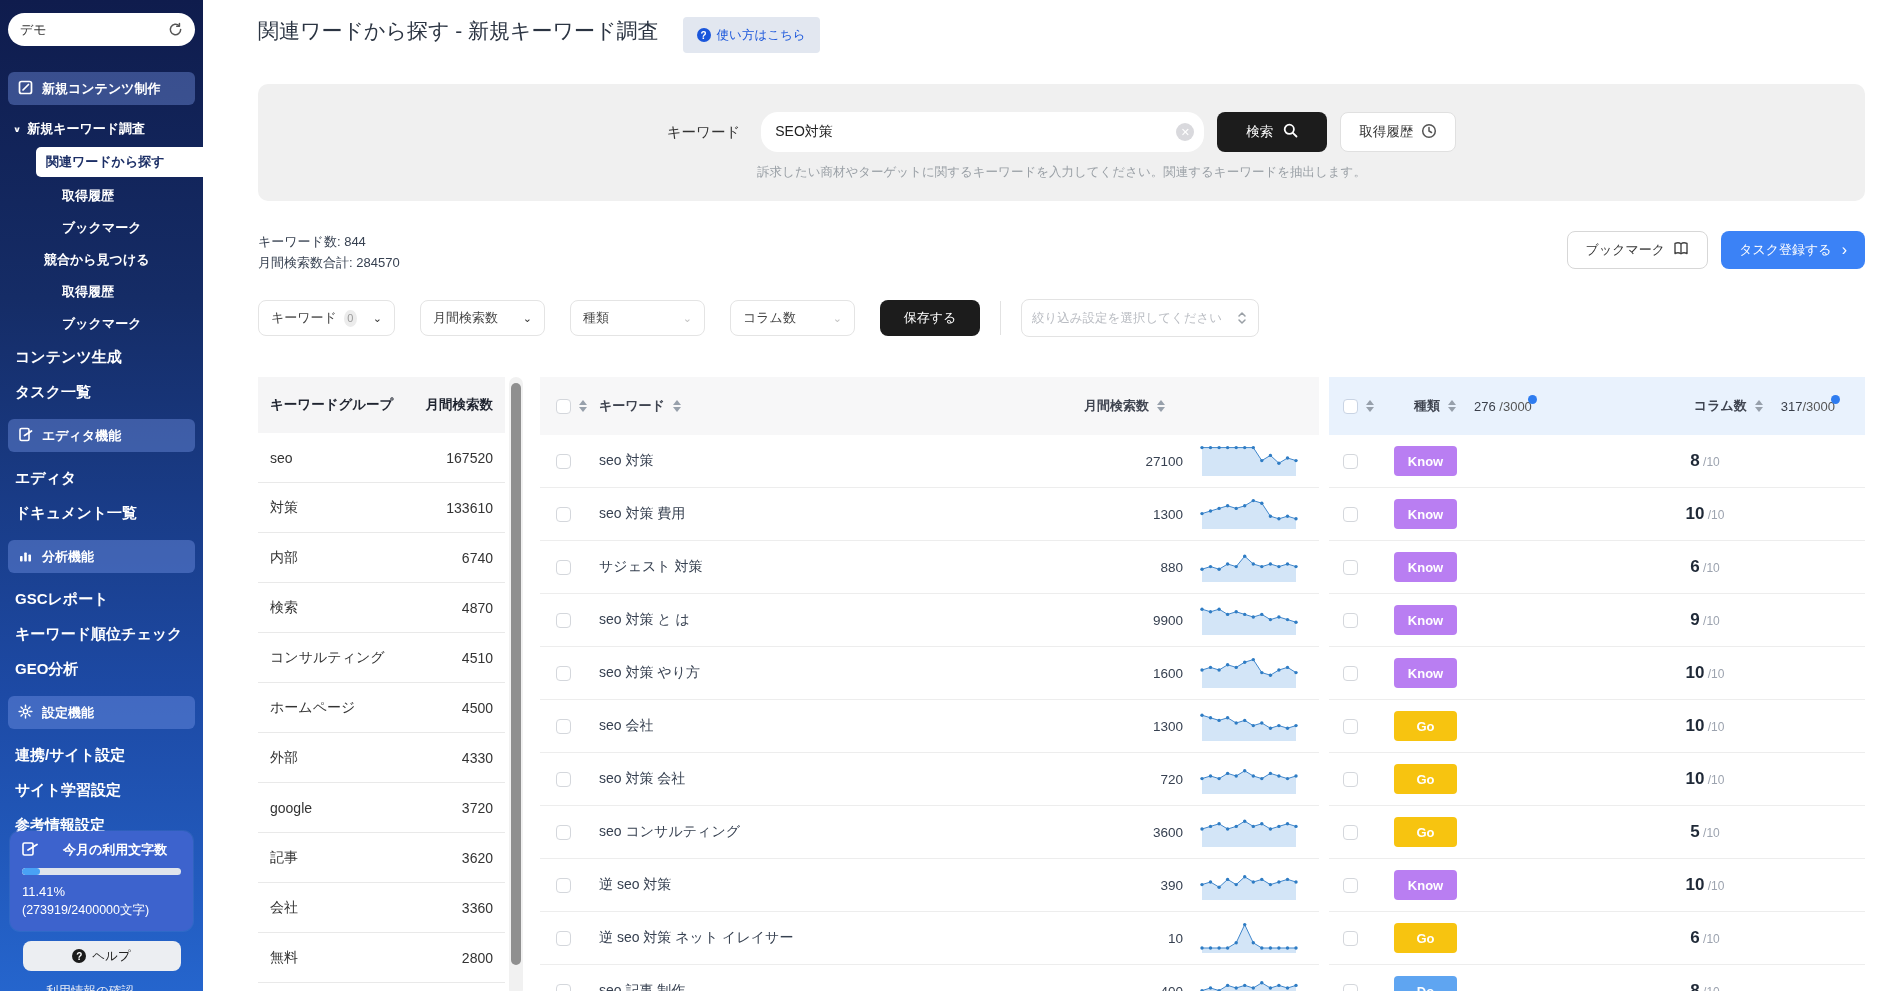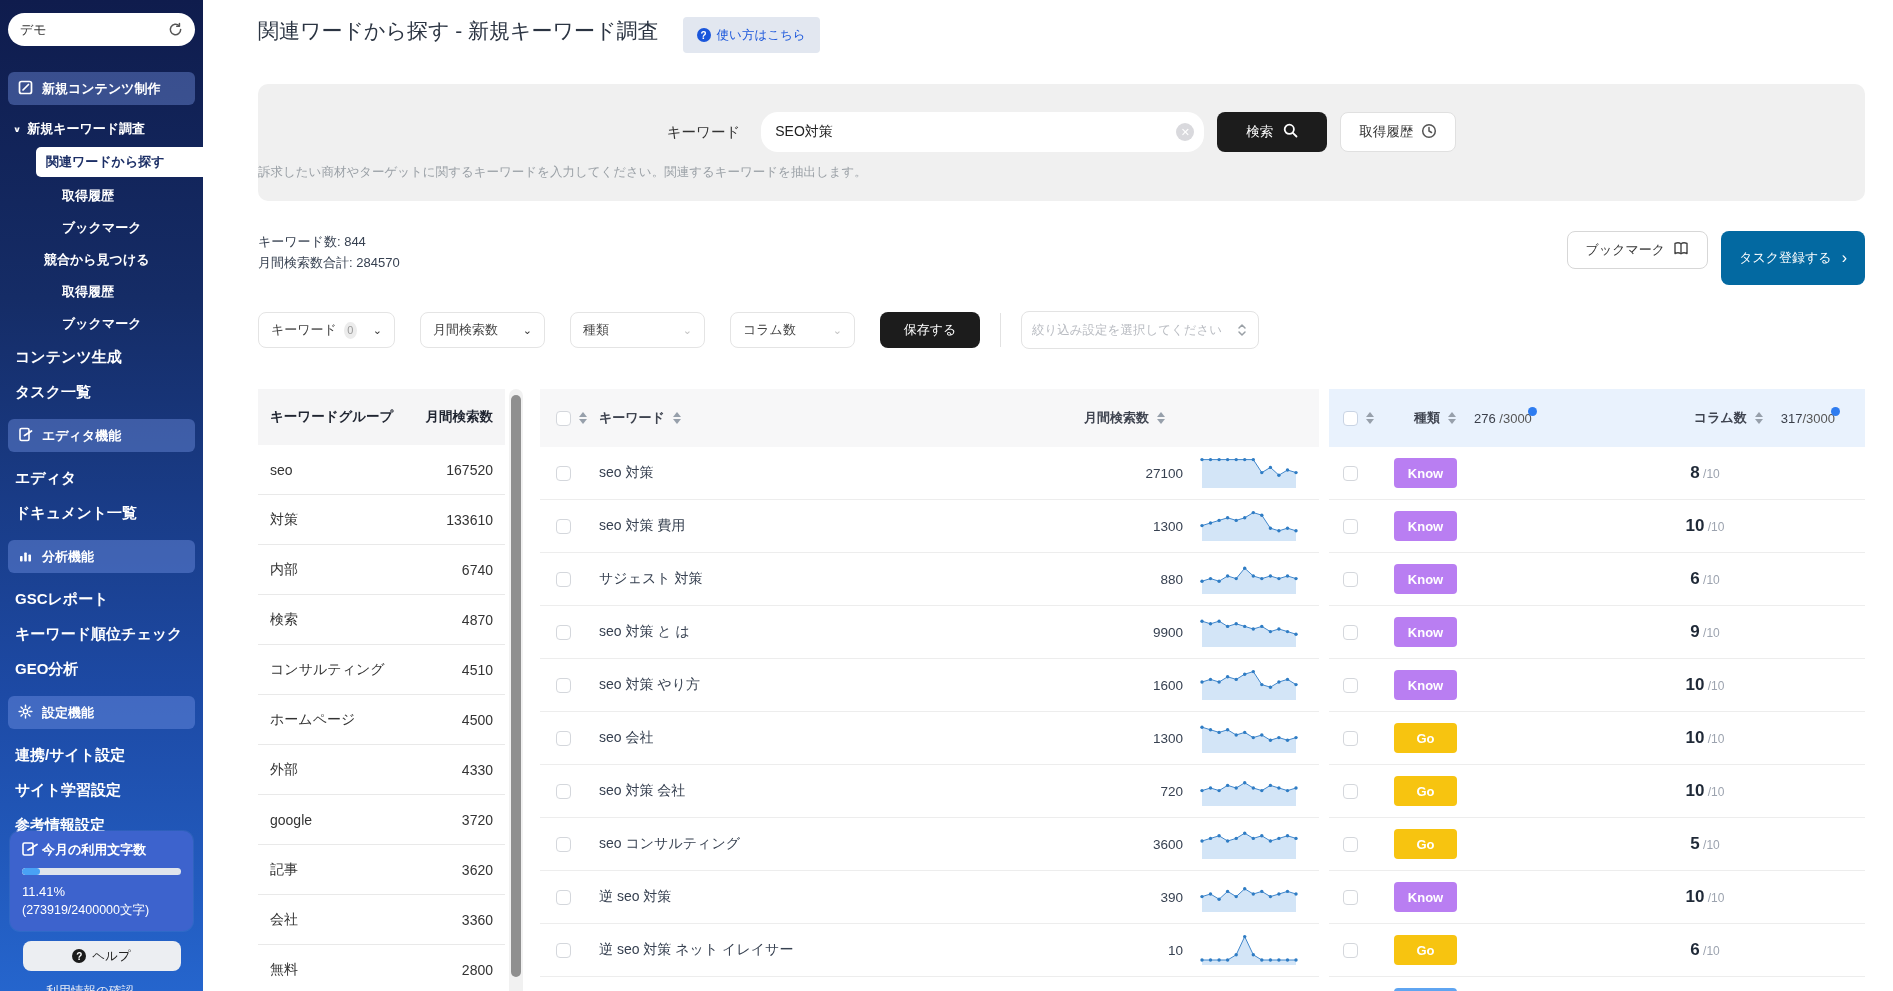--- a/index.html
+++ b/index.html
@@ -21,21 +21,21 @@
   .nav-group { display:flex; align-items:center; gap:6px; padding:6px 0 6px 13px; font-size:13px; font-weight:700; cursor:pointer; }
   .nav-active { background:#fff; color:#1c2f66; font-size:13px; font-weight:700; margin:3px 0 3px 36px;
     padding:6px 0 6px 10px; border-radius:5px 0 0 5px; cursor:pointer; }
   .nav-sub { padding:7px 0 7px 62px; font-size:13px; font-weight:700; cursor:pointer; white-space:nowrap; }
   .nav-sub2 { padding:7px 0 7px 44px; font-size:13px; font-weight:700; cursor:pointer; white-space:nowrap; }
   .nav-item { padding:8px 16px 8px 15px; font-size:15px; font-weight:700; cursor:pointer; white-space:nowrap; }
   .chev-down { font-size:10px; transform:scaleY(.8); display:inline-block; }
 
   .side-bottom { position:absolute; left:0; right:0; bottom:0; padding:0 10px; z-index:3; }
   .usage-card { background:#3d63cd; border-radius:10px; padding:10px 12px 12px; box-shadow:0 0 0 1px rgba(255,255,255,.06); }
-  .usage-title { display:flex; align-items:center; gap:4px; font-size:13px; font-weight:700; }
+  .usage-title { display:flex; align-items:center; gap:25px; font-size:13px; font-weight:700; }
   .usage-track { margin-top:9px; height:7px; background:#dfe4ec; border-radius:4px; overflow:hidden; }
   .usage-fill { height:100%; background:#49a1f5; border-radius:4px; }
   .usage-pct { margin-top:9px; font-size:13px; }
   .usage-detail { margin-top:3px; font-size:12.5px; }
   .help-btn { margin:10px auto 0; width:158px; height:30px; background:#eceef2; color:#222; border-radius:8px;
     display:flex; align-items:center; justify-content:center; gap:6px; font-size:12.5px; cursor:pointer; }
   .help-q { width:14px; height:14px; border-radius:50%; background:#1b1b1b; color:#fff; font-size:10px; font-weight:700;
     display:flex; align-items:center; justify-content:center; }
   .side-footer { margin:12px 0 -9px 36px; font-size:12.5px; color:#e8ecf5; }
 
@@ -53,28 +53,28 @@
   .search-label { font-size:14.5px; color:#333; margin-right:8px; }
   .kw-input-wrap { position:relative; width:443px; }
   .kw-input { width:100%; height:40px; border:none; border-radius:17px; background:#fff; padding:0 34px 0 14px;
     font-size:14px; color:#222; font-family:inherit; }
   .kw-clear { position:absolute; right:10px; top:11px; width:18px; height:18px; border-radius:50%; background:#d9d9dd;
     color:#fff; font-size:11px; display:flex; align-items:center; justify-content:center; cursor:pointer; }
   .search-btn { width:110px; height:40px; background:#1c1c1c; color:#fff; border:none; border-radius:8px;
     font-size:13.5px; display:flex; align-items:center; justify-content:center; gap:10px; cursor:pointer; font-family:inherit; }
   .history-btn { width:116px; height:40px; background:#fff; color:#333; border:1px solid #e0e0e0; border-radius:8px;
     font-size:13.5px; display:flex; align-items:center; justify-content:center; gap:8px; cursor:pointer; font-family:inherit; }
-  .search-hint { margin-top:12px; text-align:left; font-size:12.5px; color:#9aa0a6; }
+  .search-hint { margin-top:12px; text-align:center; font-size:12.5px; color:#9aa0a6; }
 
   .stats-row { margin:30px 28px 0 55px; display:flex; align-items:flex-start; }
   .stats { font-size:13px; color:#374151; line-height:21px; }
   .top-actions { margin-left:auto; display:flex; gap:13px; }
   .bookmark-btn { height:38px; padding:0 18px; background:#fff; border:1px solid #d7d7d7; border-radius:8px;
     font-size:13px; color:#333; display:flex; align-items:center; gap:8px; cursor:pointer; font-family:inherit; }
-  .task-btn { height:54px; padding:0 18px; background:#0369a1; border:none; border-radius:8px;
+  .task-btn { height:38px; padding:0 18px; background:#3b82f6; border:none; border-radius:8px;
     font-size:13px; color:#fff; display:flex; align-items:center; gap:10px; cursor:default; font-family:inherit; }
 
   .filter-row { margin:26px 28px 0 55px; display:flex; align-items:center; gap:25px; }
   .chip { height:36px; background:#fff; border:1px solid #e4e4e4; border-radius:8px; display:flex; align-items:center;
     padding:0 12px; font-size:13px; color:#444; cursor:pointer; }
   .chip .lbl { white-space:nowrap; }
   .chip .zero { margin-left:7px; width:17px; height:17px; border-radius:50%; background:#ececec; color:#9a9a9a;
     font-size:11px; display:flex; align-items:center; justify-content:center; }
   .chip .cv { margin-left:auto; font-size:11px; color:#333; padding-left:16px; }
   .chip .cv.light { color:#c2c2c2; }

